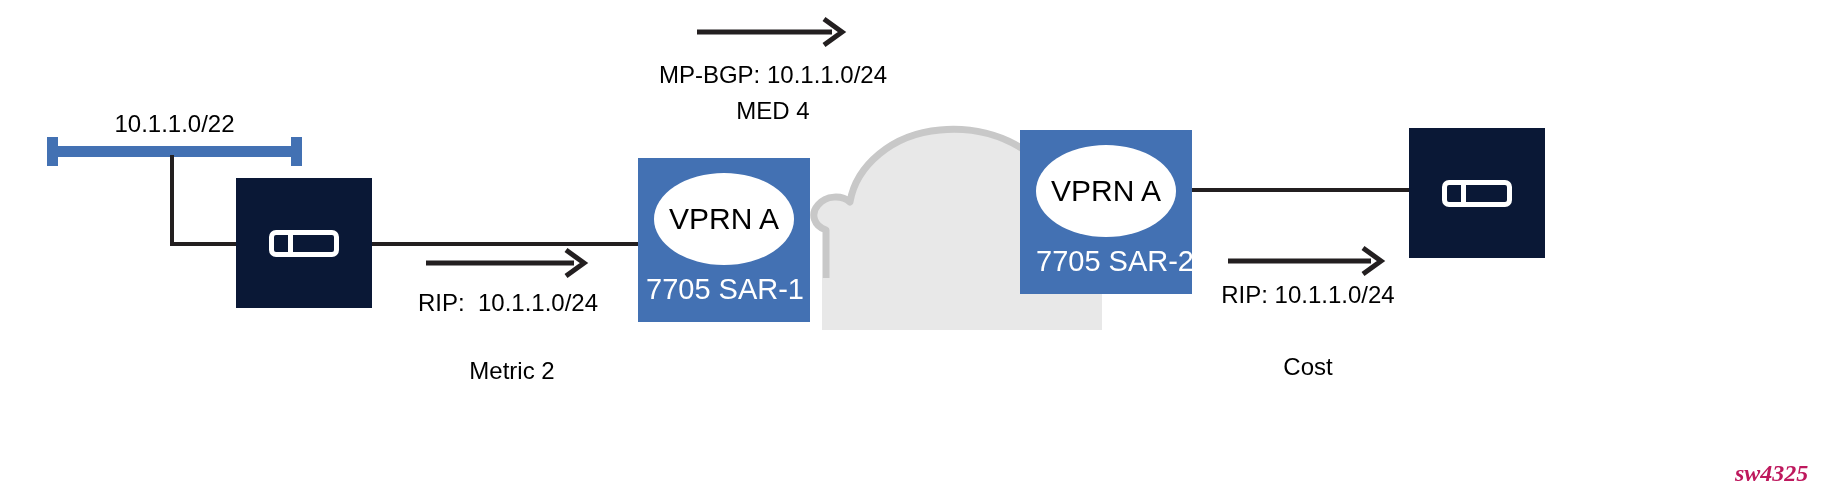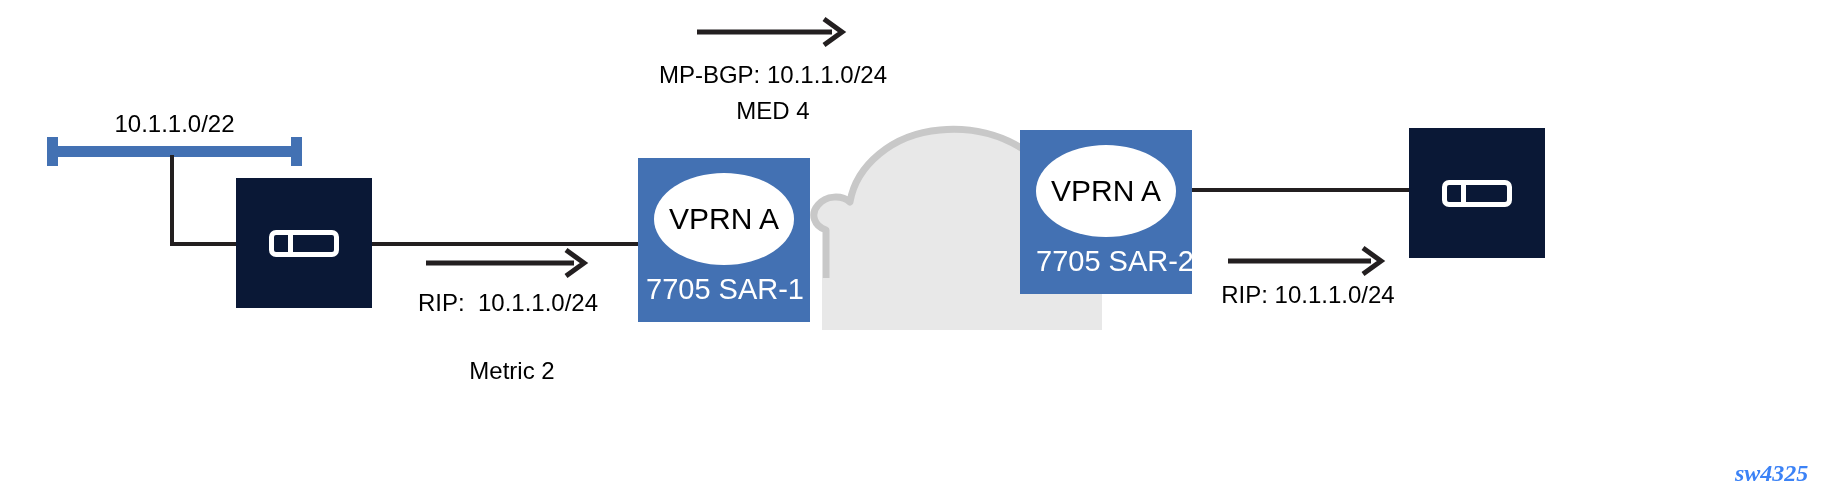--- a/index.html
+++ b/index.html
@@ -89,21 +89,21 @@
     background: #4371b3;
     height: 11px;
   }
   .bracket-cap {
     background: #4371b3;
     width: 11px;
   }
 
   
   .watermark {
-    color: #3b82f6;
+    color: #be185d;
     font-family: "Liberation Serif", serif;
     font-style: italic;
     font-weight: bold;
     font-size: 24px;
     white-space: nowrap;
   }
 
   svg { display: block; overflow: visible; }
 </style>
 </head>
@@ -174,16 +174,17 @@
     <div class="device-icon" style="left:33px; top:52px; width:70px; height:27px;">
       <div class="seg-divider"></div>
     </div>
   </div>
 
   <svg class="abs" style="left:1228px; top:246px;" width="160" height="30" viewBox="0 0 160 30">
     <line x1="0" y1="15" x2="143" y2="15" stroke="#231f20" stroke-width="5"></line>
     <polyline points="135,2 153,15 135,28" fill="none" stroke="#231f20" stroke-width="5"></polyline>
   </svg>
   <div class="abs label" style="left:1160px; top:277px; width:296px;">RIP: 10.1.1.0/24</div>
+  <div class="abs label" style="left:1160px; top:349px; width:296px;">Cost</div>
 
   <div class="abs watermark" style="left:1735px; top:460px;">sw4325</div>
 
 </div>
 
 </body></html>

